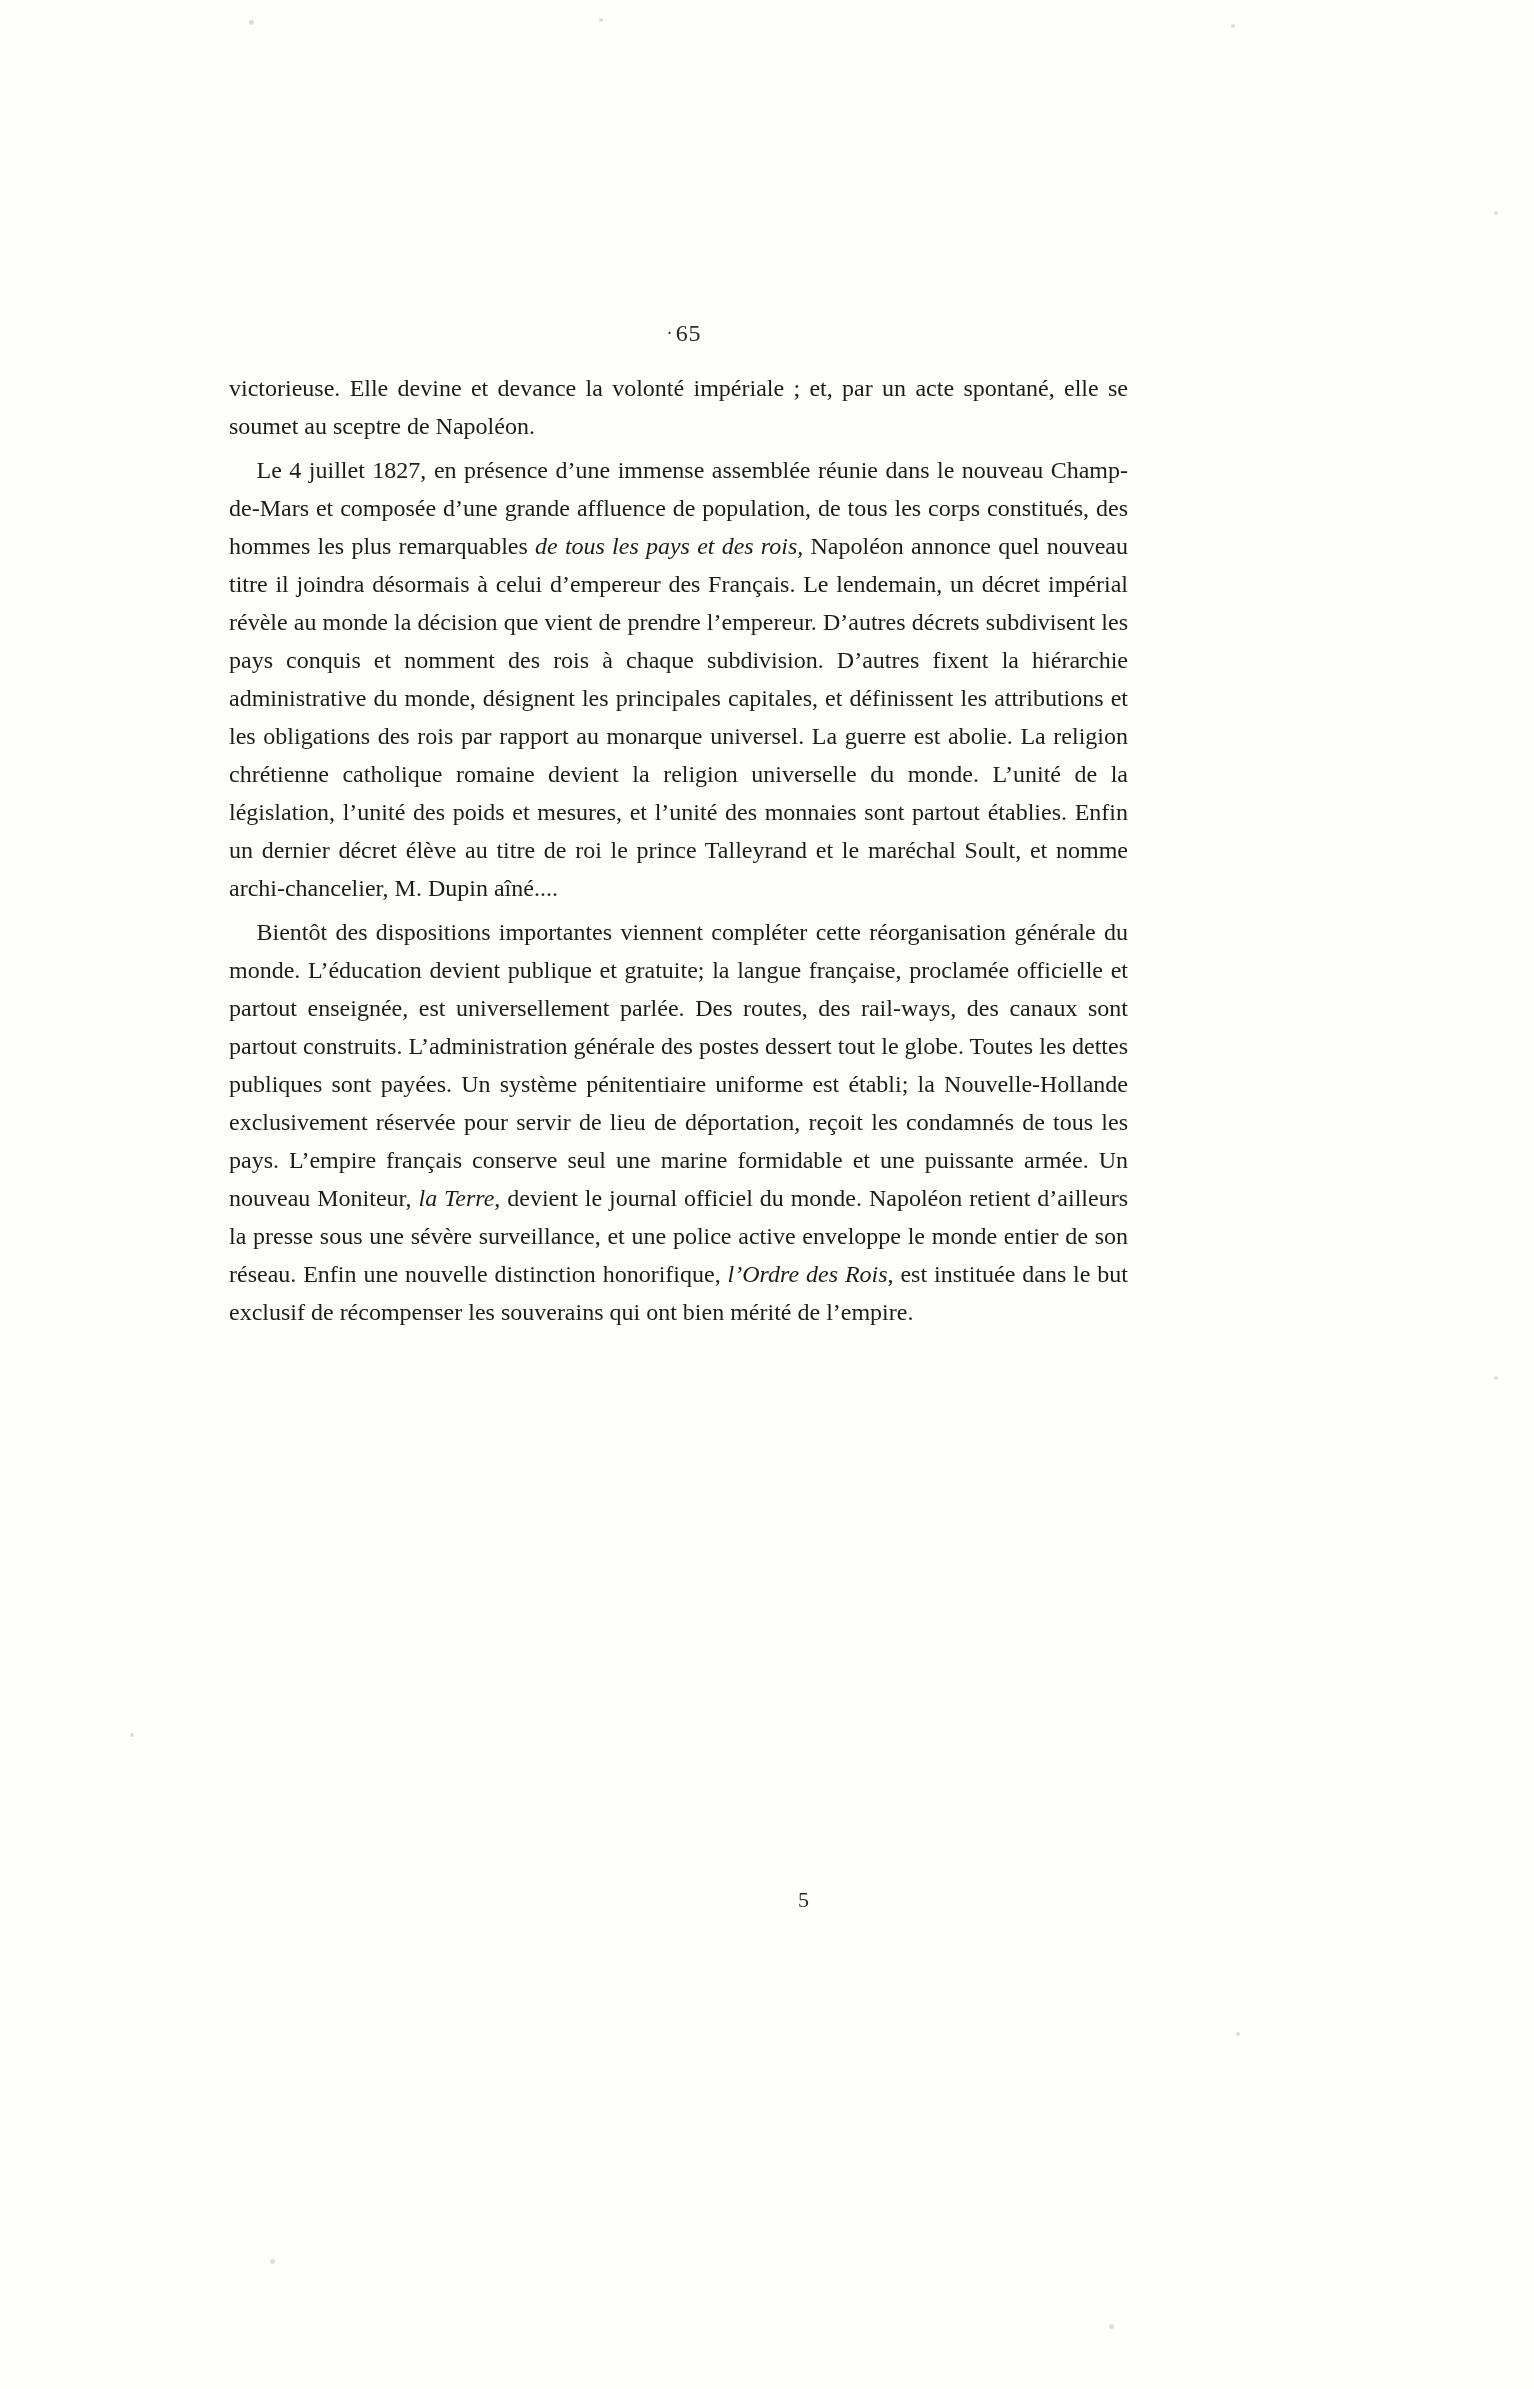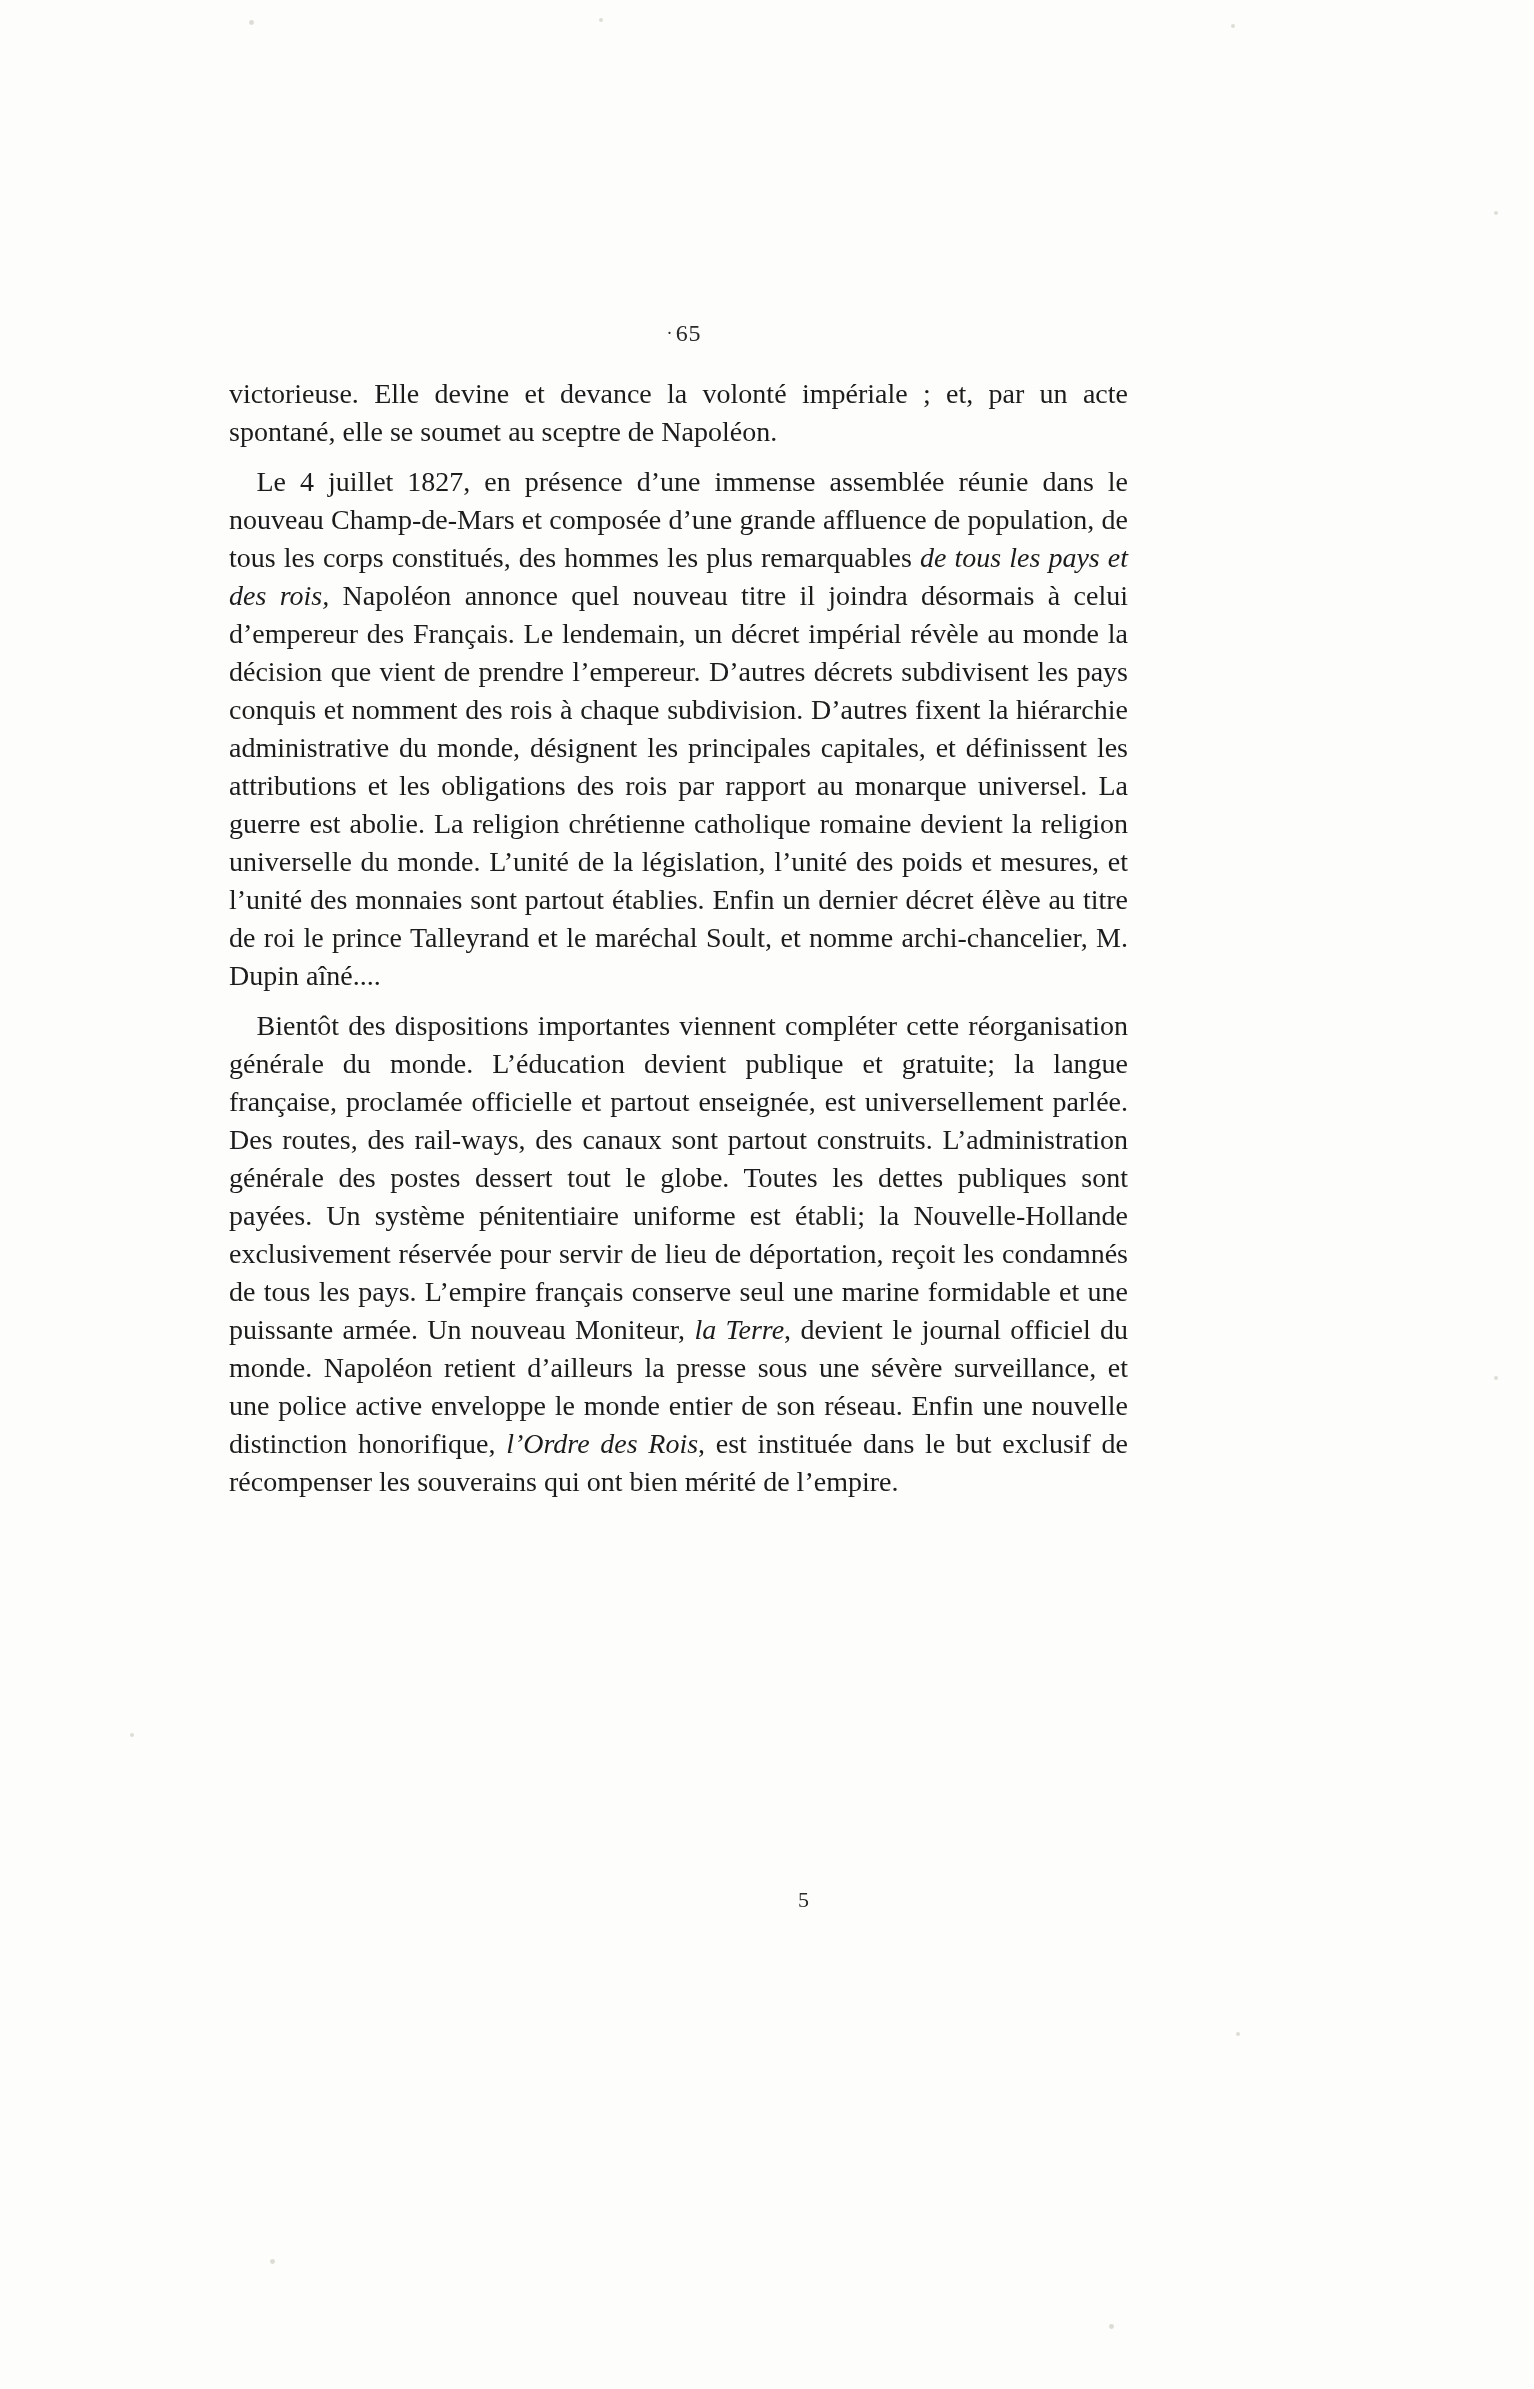--- a/index.html
+++ b/index.html
@@ -38,22 +38,22 @@
     vertical-align: 2.4px;
     margin-right: 2.4px;
   }
   .text-block {
     position: absolute;
     left: 229px;
     top: 363px;
     width: 899px;
   }
   .para {
-    margin: 12px 0 0 0;
-    font-size: 28px;
+    margin: 6px 0 0 0;
+    font-size: 24px;
     line-height: 38px;
     text-align: justify;
     text-justify: inter-word;
     color: #1c1c1c;
     -webkit-hyphens: none;
     hyphens: none;
   }
   .para.indent {
     text-indent: 27.5px;
   }

